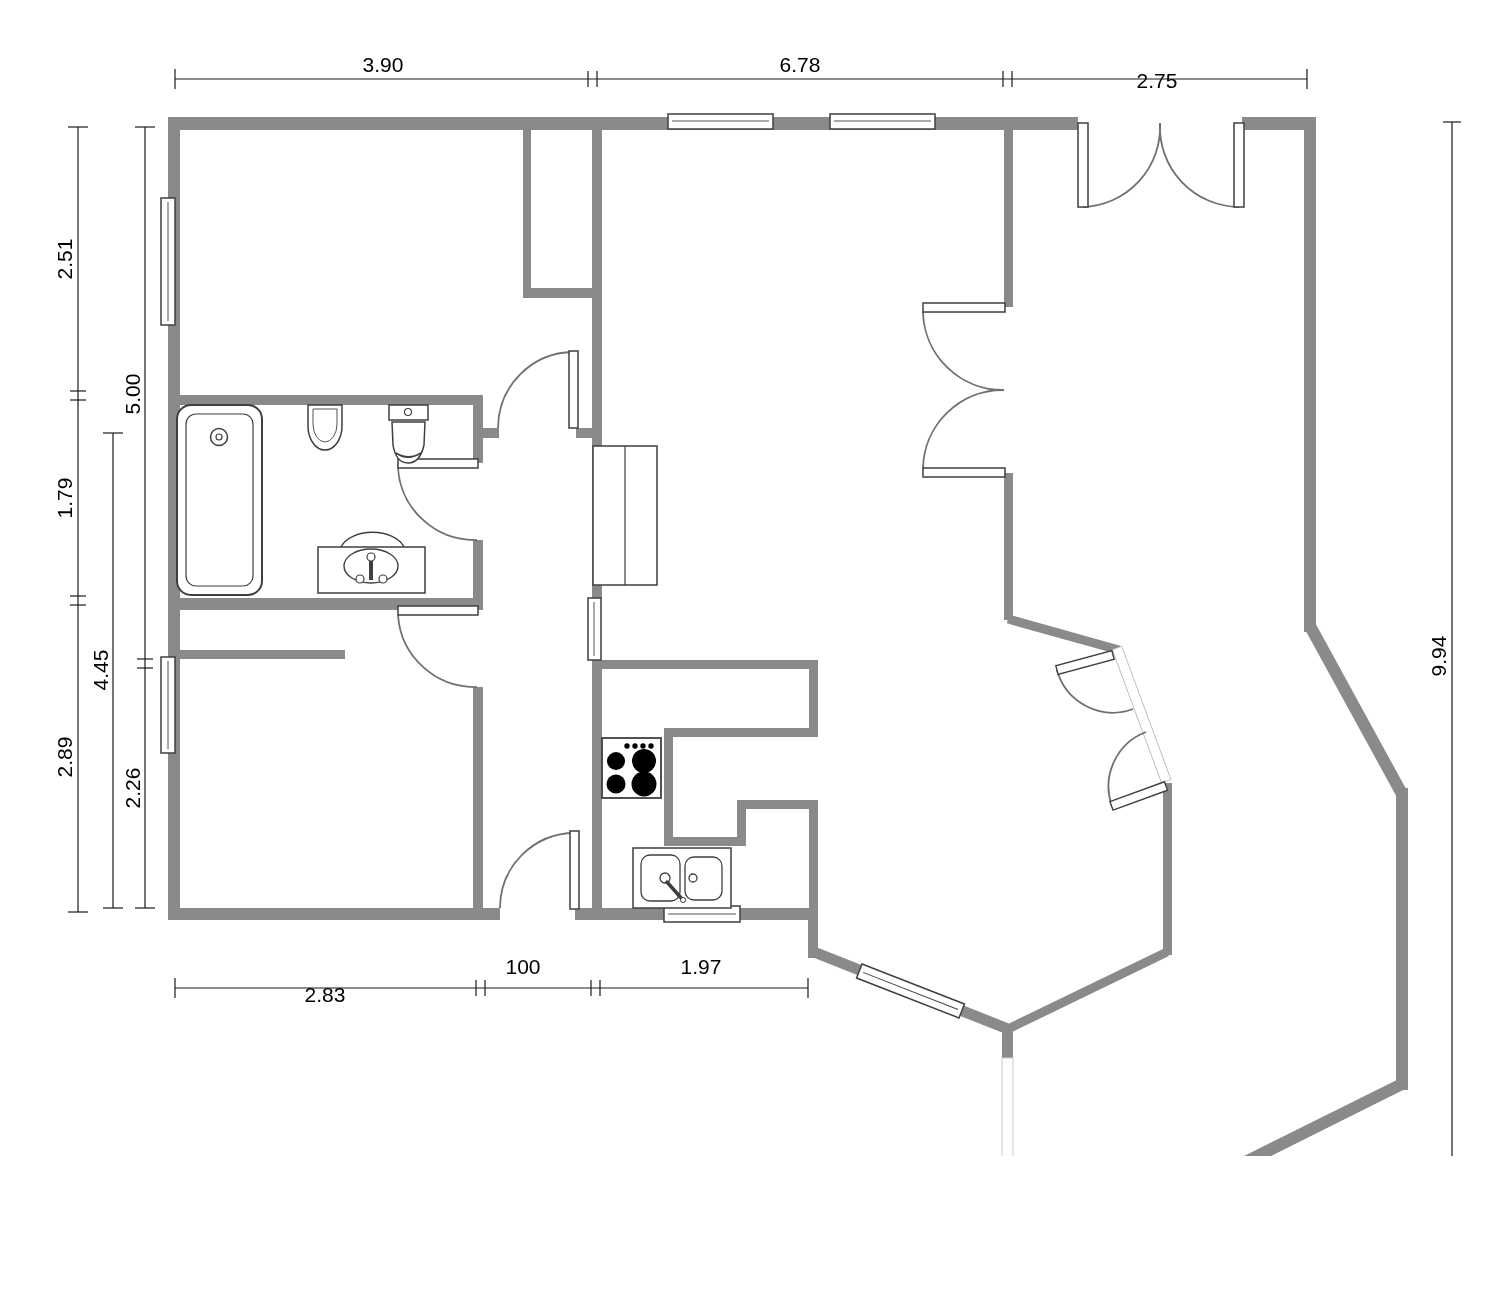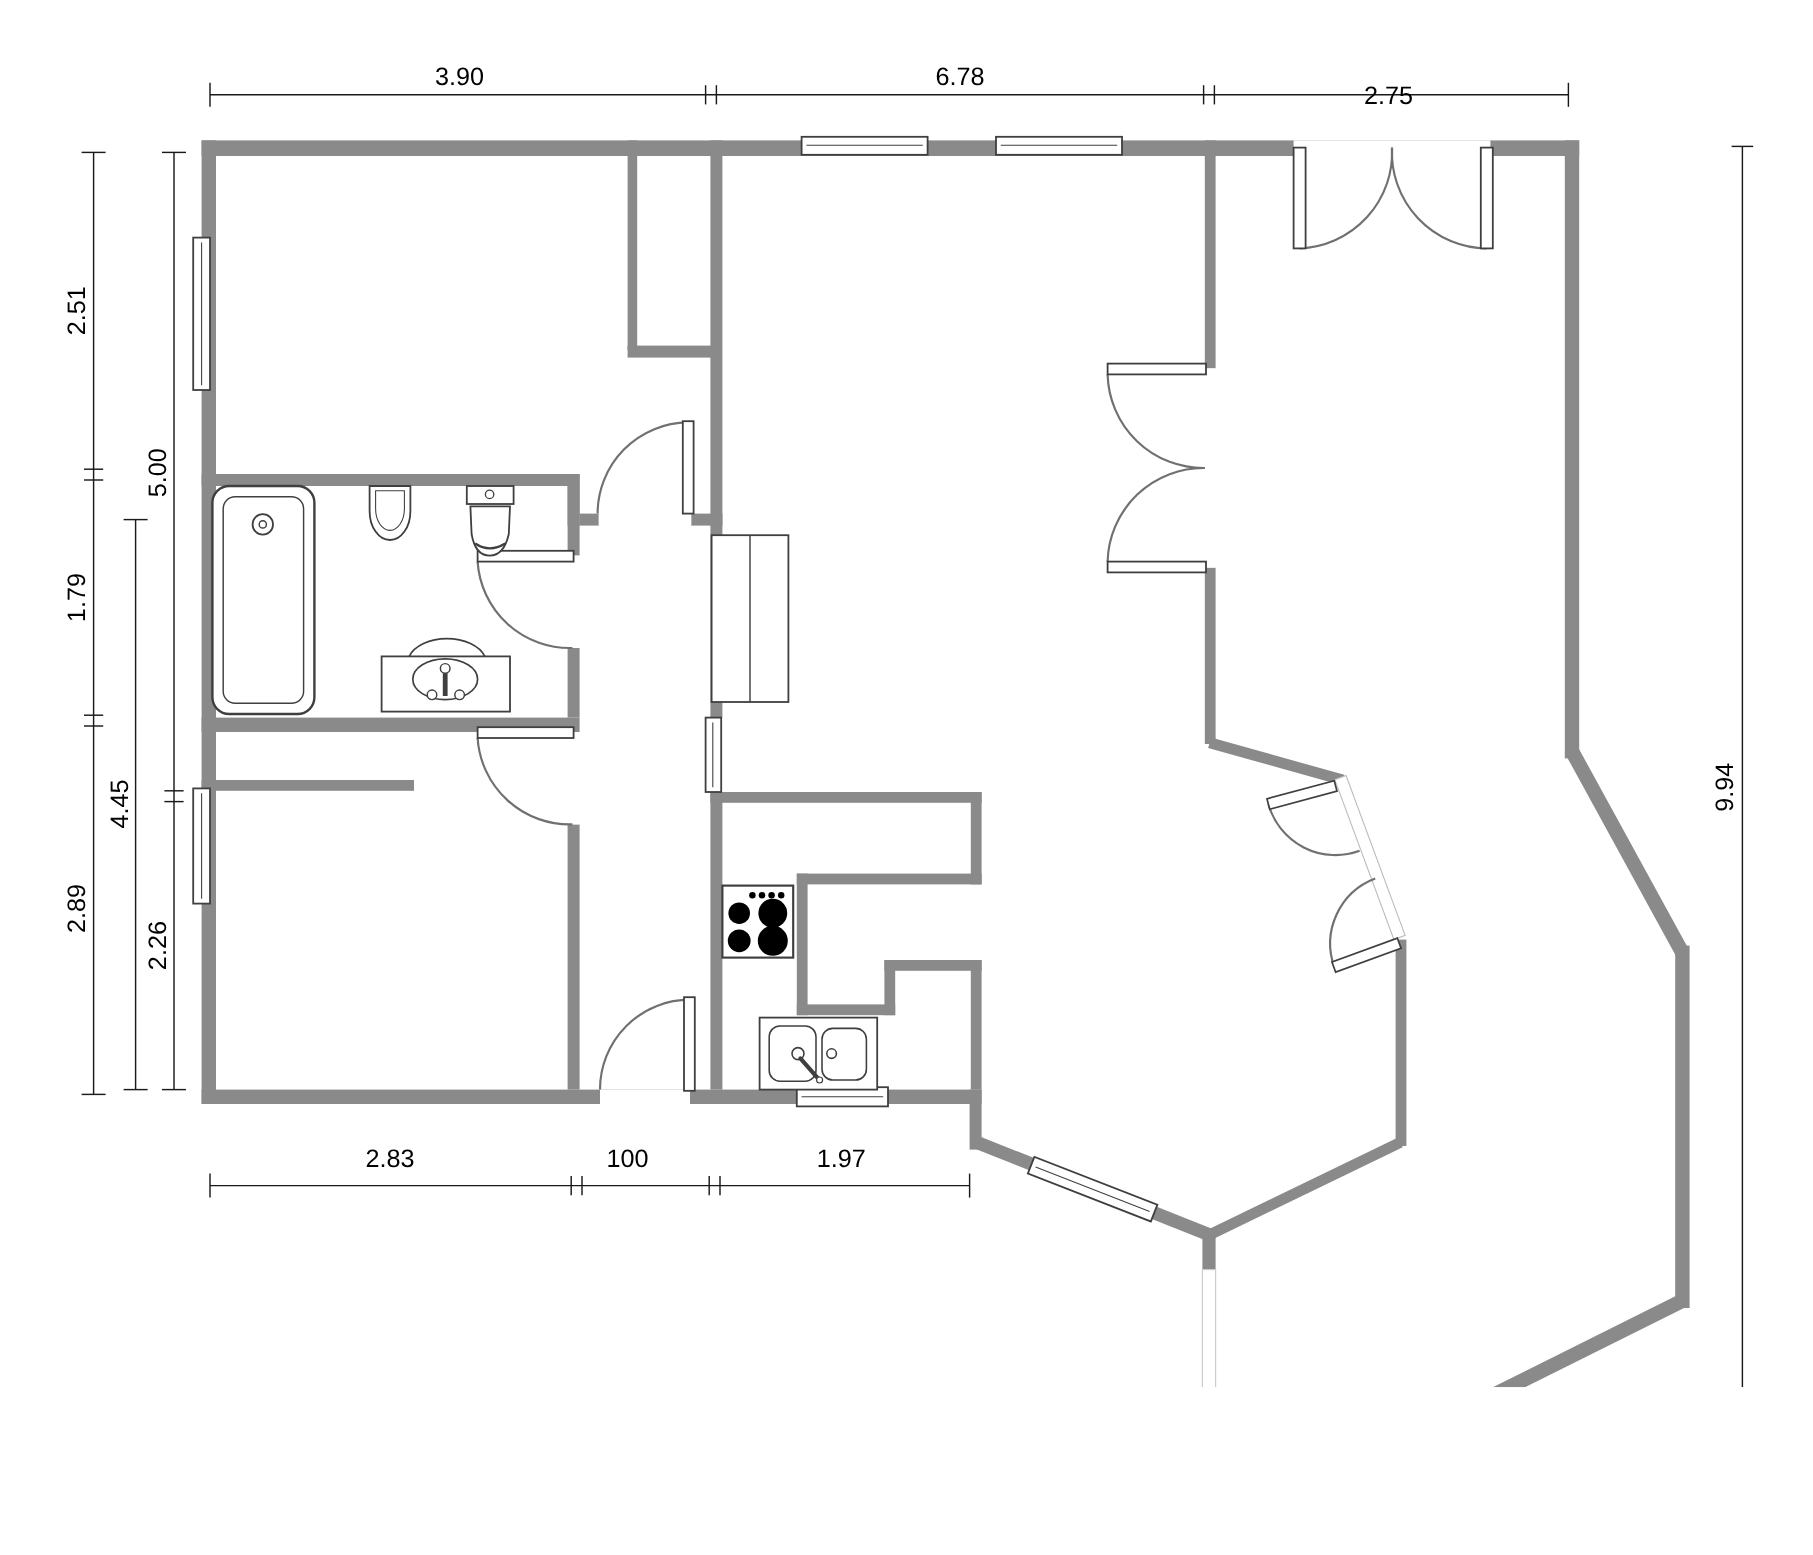--- a/index.html
+++ b/index.html
@@ -263,21 +263,21 @@
       <line x1="1443" y1="122" x2="1461" y2="122"></line>
       <line x1="1443" y1="1190" x2="1461" y2="1190"></line>
     </g>
   </g>
 </svg>
 
   <div class="dim-label" style="left:383px;top:64px">3.90</div>
   <div class="dim-label" style="left:800px;top:64px">6.78</div>
   <div class="dim-label" style="left:1157px;top:80px">2.75</div>
 
-  <div class="dim-label" style="left:325px;top:966px">2.83</div>
+  <div class="dim-label" style="left:325px;top:994px">2.83</div>
   <div class="dim-label" style="left:523px;top:966px">100</div>
   <div class="dim-label" style="left:701px;top:966px">1.97</div>
 
   <div class="dim-label v" style="left:64px;top:259px">2.51</div>
   <div class="dim-label v" style="left:64px;top:498px">1.79</div>
   <div class="dim-label v" style="left:64px;top:757px">2.89</div>
 
   <div class="dim-label v" style="left:100px;top:670px">4.45</div>
 
   <div class="dim-label v" style="left:132px;top:394px">5.00</div>

